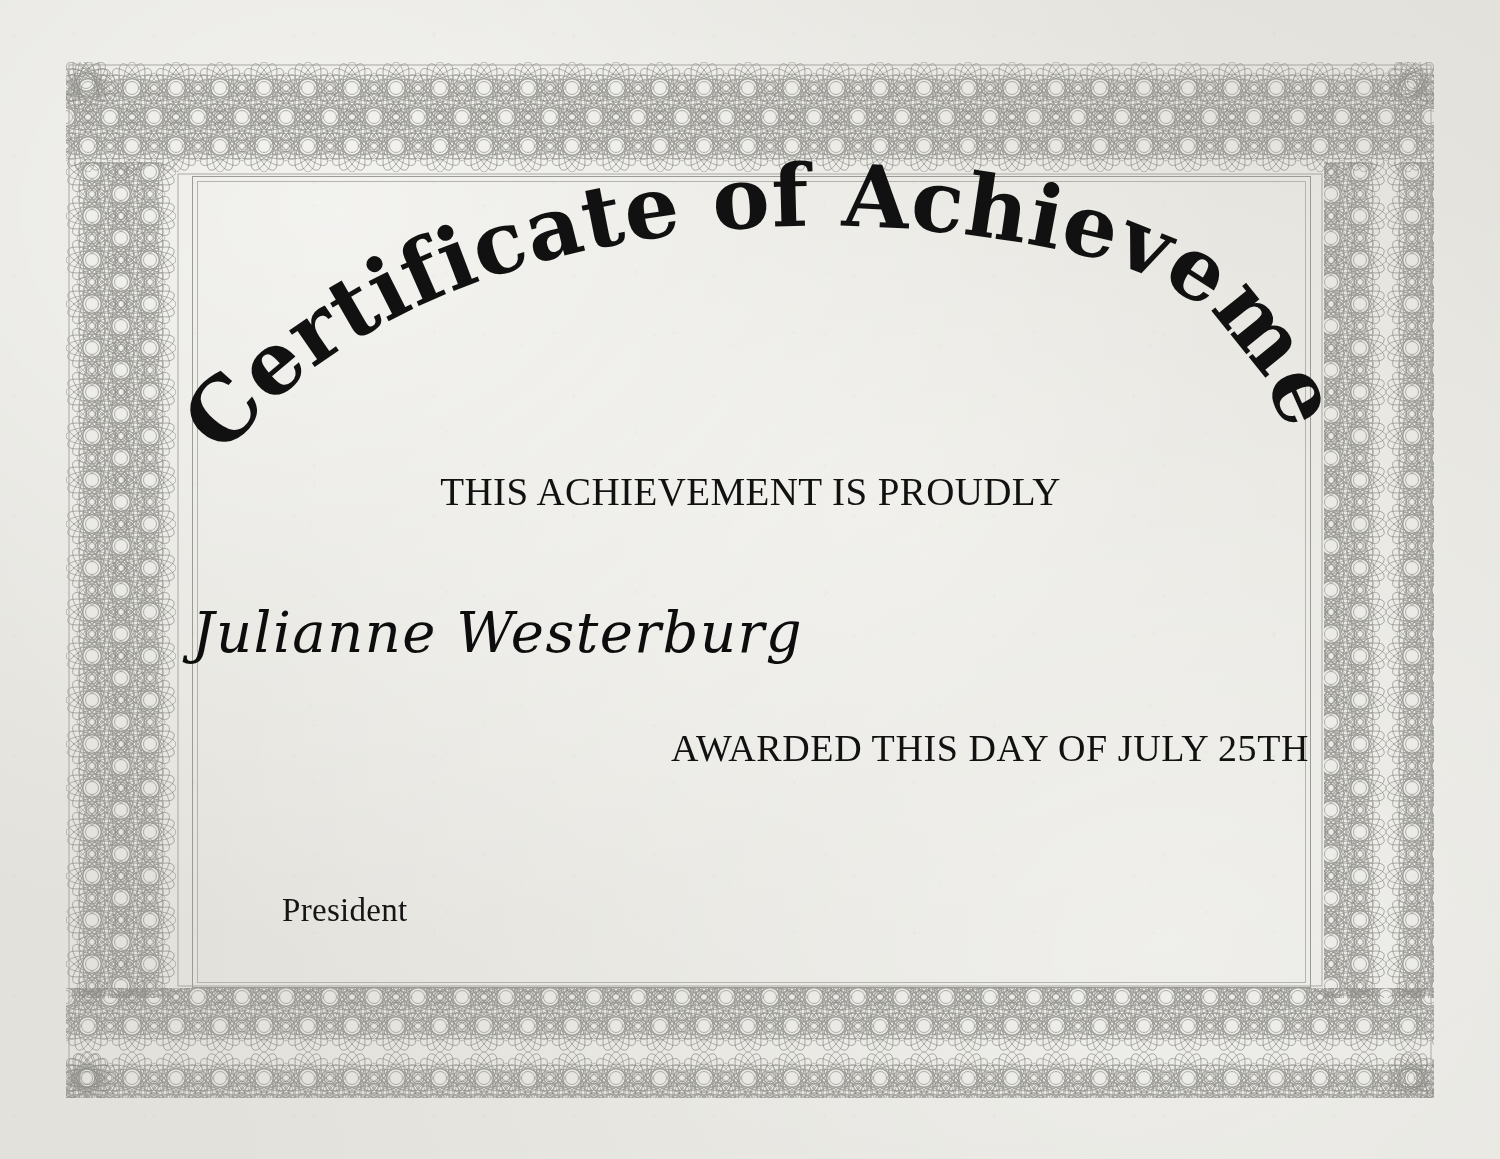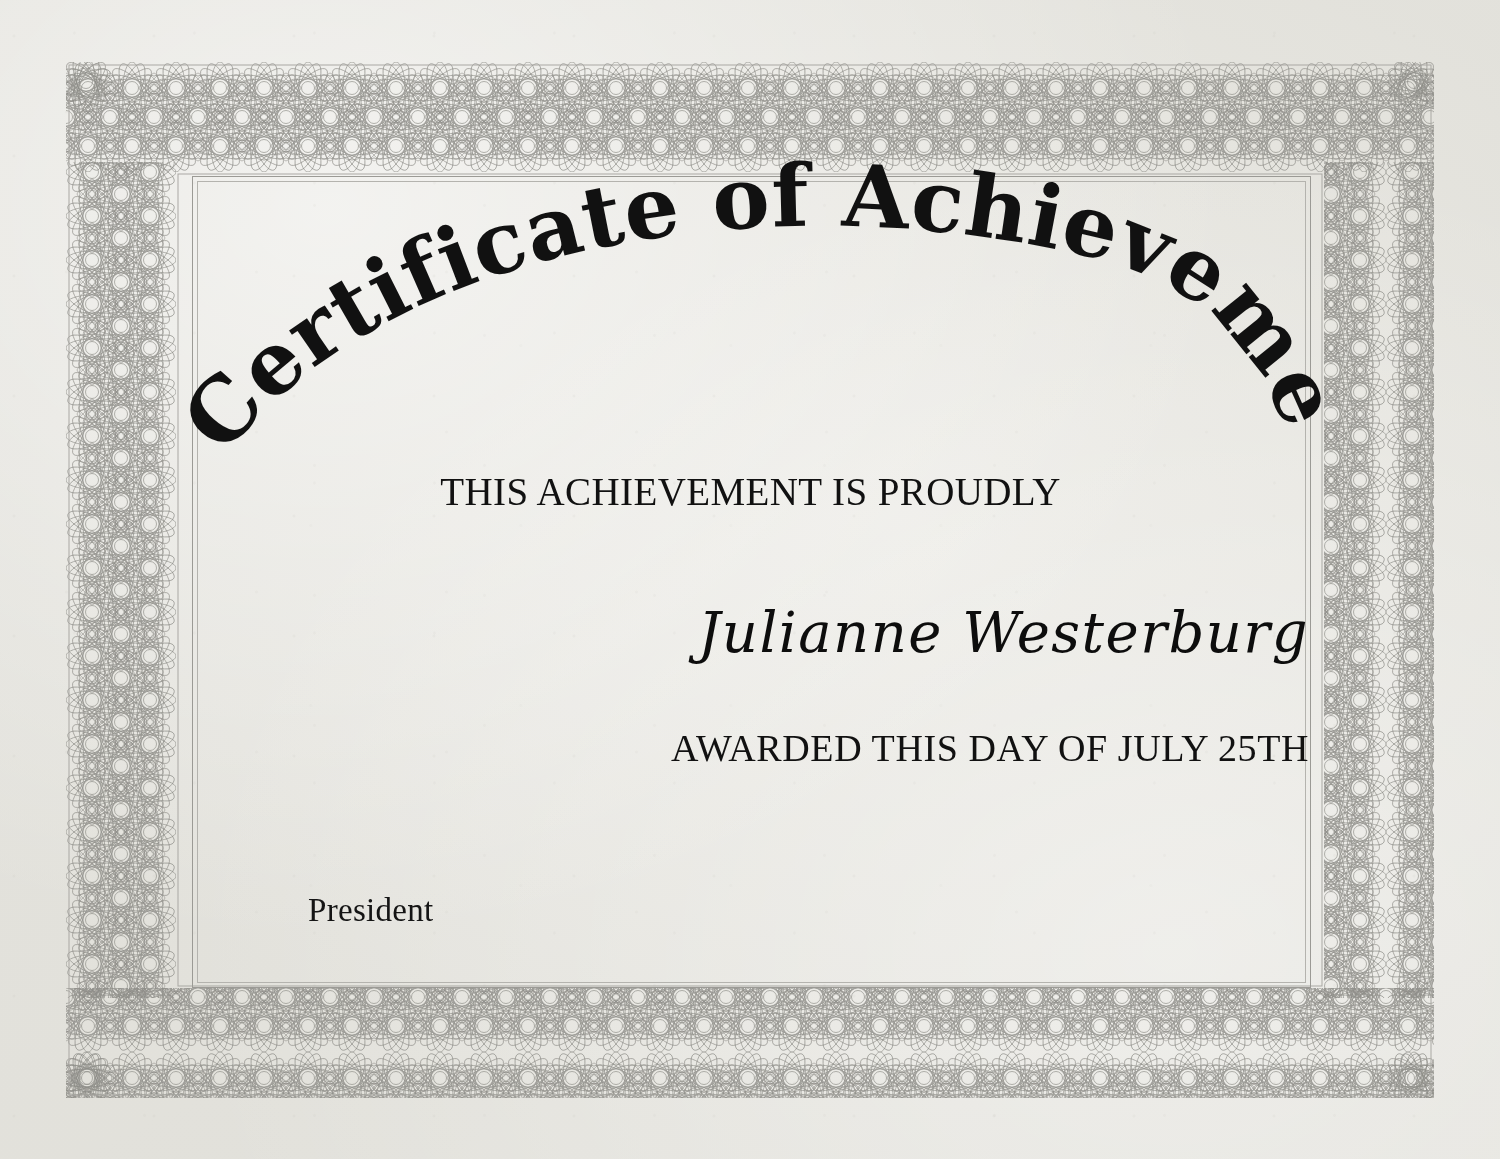--- a/index.html
+++ b/index.html
@@ -104,21 +104,21 @@
     line-height: 1.33;
     letter-spacing: 0.4px;
     white-space: nowrap;
   }
 
   .recipient {
     position: absolute;
     left: 0;
     right: 0;
     top: 424px;
-    text-align: right;
+    text-align: left;
     font-family: "DejaVu Serif", "Liberation Serif", serif;
     font-style: italic;
     font-size: 56px;
     letter-spacing: 1.5px;
     color: #0d0d0d;
   }
 
   .awarded {
     position: absolute;
     left: 0;
@@ -130,21 +130,21 @@
     color: #111;
   }
 
   .signatures {
     position: absolute;
     left: 0;
     right: 0;
     top: 716px;
     display: flex;
     justify-content: space-between;
-    padding: 0 108px;
+    padding: 0 82px;
     box-sizing: border-box;
   }
   .sig-label {
     font-size: 33px;
     color: #151515;
     letter-spacing: 0.3px;
   }
   .sig-left  { margin-left: 8px; }
   .sig-right { margin-right: 6px; }
 </style>

